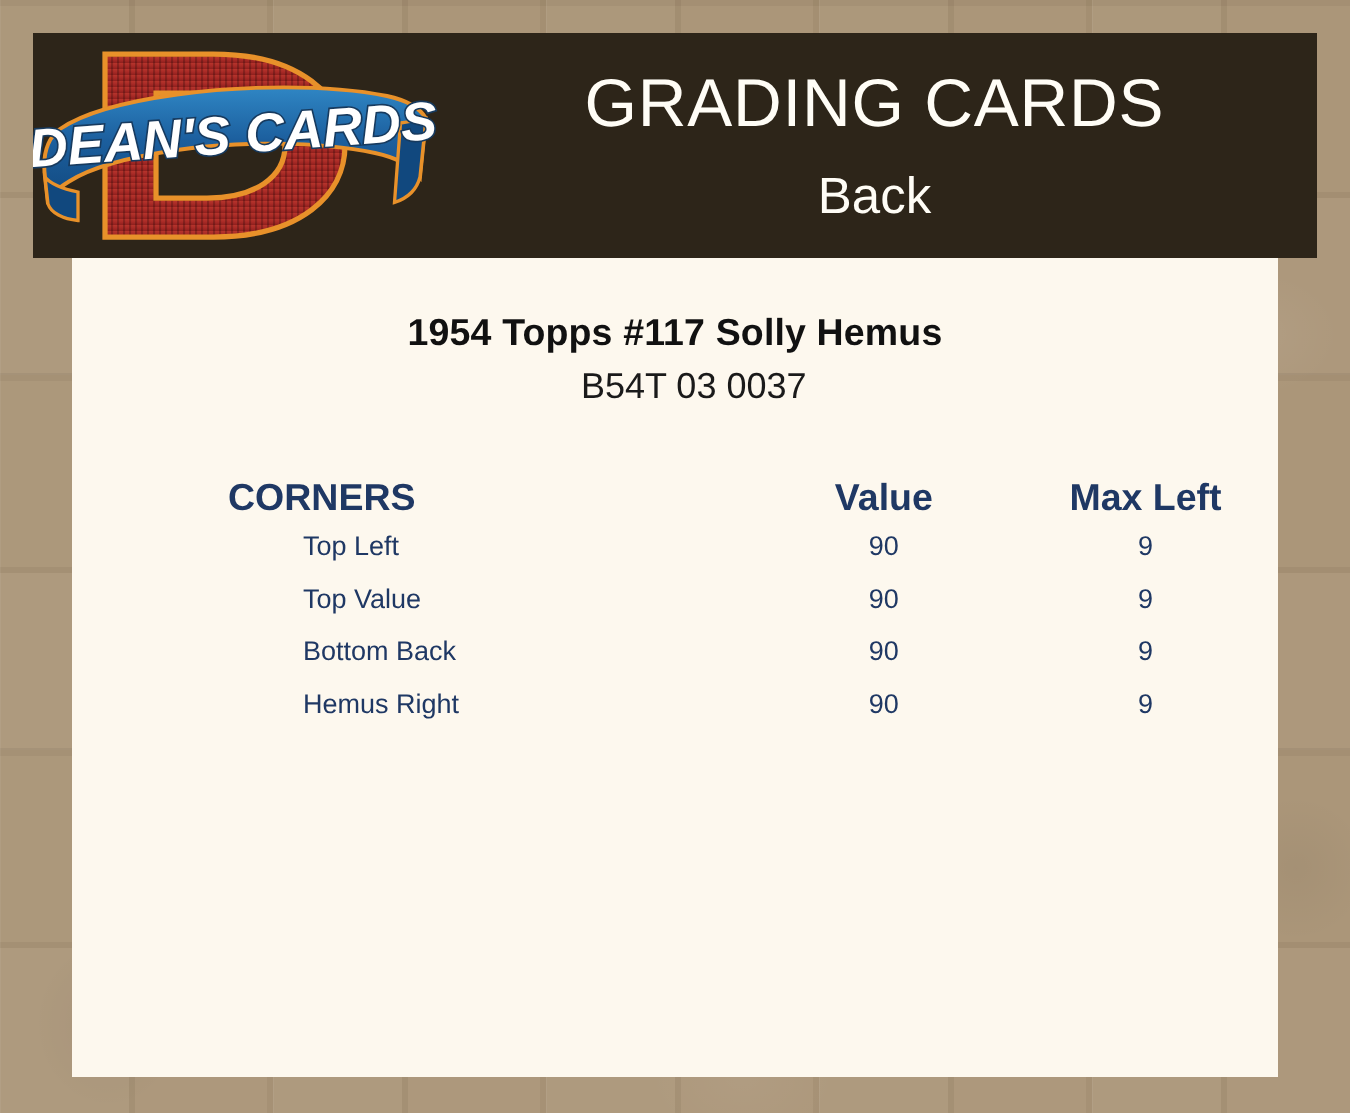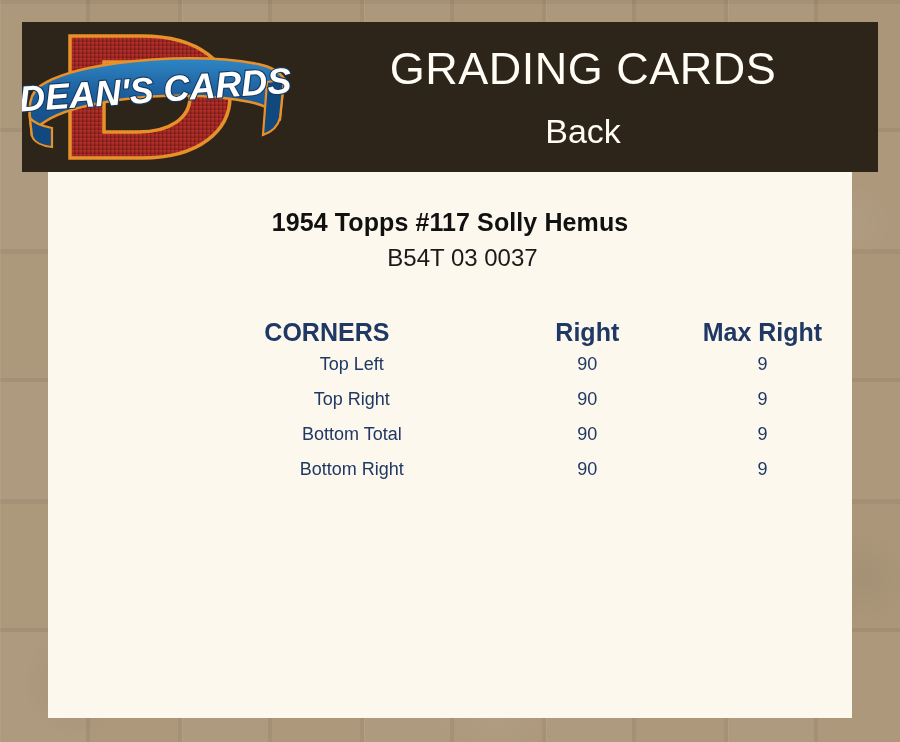--- a/index.html
+++ b/index.html
@@ -116,21 +116,20 @@
   
   #stats {
     margin-top: 36px;
     width: 100%;
     border-collapse: collapse;
     color: #1f3864;
   }
   #stats td, #stats th {
     padding: 0;
     border: 0;
-    text-align: center;
   }
   .col-label  { width: 360px; text-align: left; }
   .col-value  { width: 200px; text-align: center; }
   .col-max    { width: 210px; text-align: center; }
 
   .section-row td {
     height: 39px;
     vertical-align: bottom;
     padding-bottom: 2px;
   }
@@ -210,40 +209,40 @@
 <div id="panel">
 
   <div id="card-title">1954 Topps #117 Solly Hemus</div>
 
   <div id="card-code">B54T 03 0037</div>
 
   <table id="stats">
     <tbody id="stats-body">
         <tr class="section-row">
           <td class="col-label section-name">CORNERS</td>
-          <td class="col-value col-head">Right</td>
-          <td class="col-max col-head">Max Right</td>
+          <td class="col-value col-head">Value</td>
+          <td class="col-max col-head">Max Left</td>
         </tr>
         <tr class="data-row">
           <td class="col-label">Top Left</td>
           <td class="col-value">90</td>
           <td class="col-max">9</td>
         </tr>
         <tr class="data-row">
-          <td class="col-label">Top Right</td>
-          <td class="col-value">90</td>
-          <td class="col-max">9</td>
-        </tr>
-        <tr class="data-row">
-          <td class="col-label">Bottom Total</td>
-          <td class="col-value">90</td>
-          <td class="col-max">9</td>
-        </tr>
-        <tr class="data-row">
-          <td class="col-label">Bottom Right</td>
+          <td class="col-label">Top Value</td>
+          <td class="col-value">90</td>
+          <td class="col-max">9</td>
+        </tr>
+        <tr class="data-row">
+          <td class="col-label">Bottom Back</td>
+          <td class="col-value">90</td>
+          <td class="col-max">9</td>
+        </tr>
+        <tr class="data-row">
+          <td class="col-label">Hemus Right</td>
           <td class="col-value">90</td>
           <td class="col-max">9</td>
         </tr>
         <tr class="gap-row">
           <td colspan="3"></td>
         </tr>
       </tbody>
   </table>
 
 </div>

